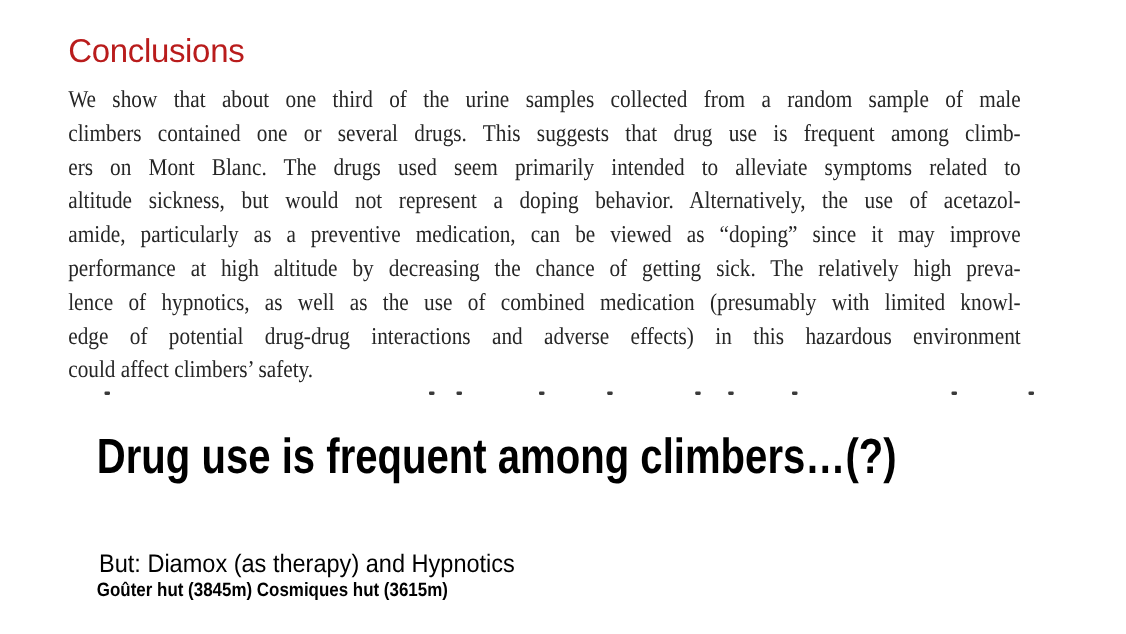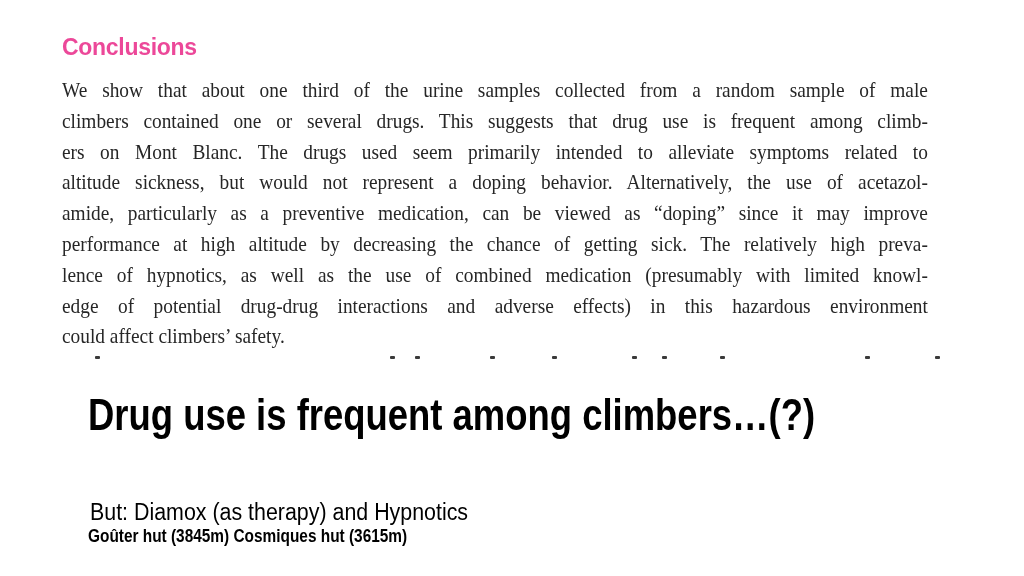--- a/index.html
+++ b/index.html
@@ -15,24 +15,24 @@
     overflow: hidden;
     font-family: "Liberation Sans", sans-serif;
   }
 
   
   .paper-heading {
     position: absolute;
     left: 62px;
     top: 29px;
     font-family: "Liberation Sans", sans-serif;
-    font-weight: bold;
-    font-size: 23px;
+    font-weight: normal;
+    font-size: 30px;
     line-height: 36px;
-    color: #ec4899;
+    color: #b91c1c;
     letter-spacing: -0.3px;
   }
   .paper-paragraph {
     position: absolute;
     left: 62px;
     top: 75px;
     width: 984px;              
     transform: scaleX(0.88);
     transform-origin: top left;
     font-family: "Liberation Serif", serif;

